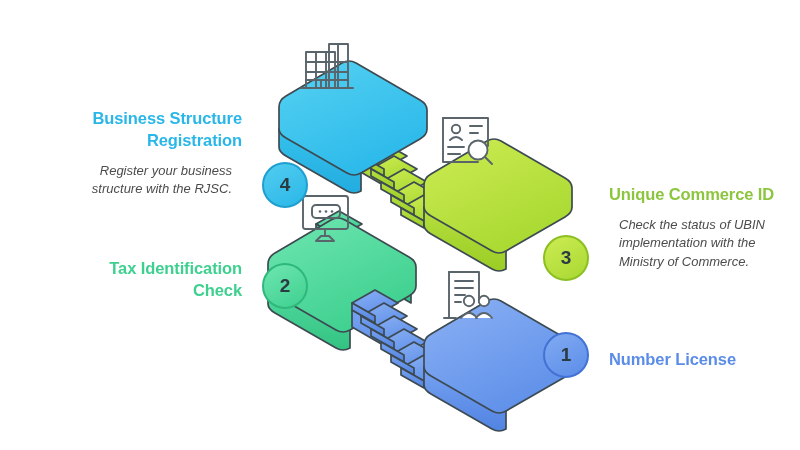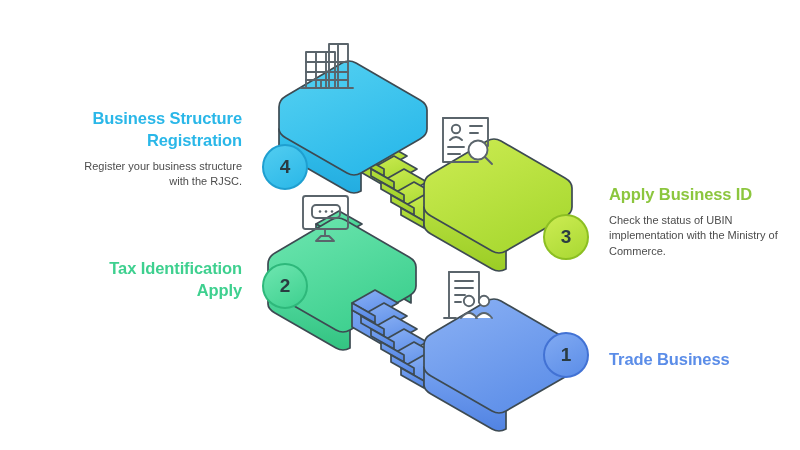--- a/index.html
+++ b/index.html
@@ -22,25 +22,26 @@
   .txt.align-left{text-align:left;}
 
   .title{
     font-size:16.5px;
     font-weight:bold;
     line-height:1.32;
     margin:0 0 7px 0;
     letter-spacing:-0.1px;
   }
   .desc{
-    font-size:11px;
+    font-size:13px;
     line-height:1.42;
     color:#4c4c4c;
-    margin:0;
+    margin:10px;
     font-weight:400;
+    font-style:italic;
   }
 
   
   .circle{
     width:46px;height:46px;border-radius:50%;
     display:flex;align-items:center;justify-content:center;
     font-size:19px;font-weight:bold;color:#2a3b42;
     flex:0 0 auto;
     box-sizing:border-box;
   }
@@ -244,39 +245,39 @@
       <p class="title" style="color: rgb(42, 183, 232);">Business Structure Registration</p>
       <p class="desc">Register your business structure with the RJSC.</p>
     </div>
     <div class="circle c-blue">
       <span>4</span>
     </div>
   </div>
 
   <div class="step left" id="s2">
     <div class="txt align-right">
-      <p class="title" style="color: rgb(62, 208, 143);">Tax Identification Apply</p>
+      <p class="title" style="color: rgb(62, 208, 143);">Tax Identification Check</p>
     </div>
     <div class="circle c-green">
       <span>2</span>
     </div>
   </div>
 
   <div class="step right" id="s3">
     <div class="circle c-lime">
       <span>3</span>
     </div>
     <div class="txt align-left">
-      <p class="title" style="color: rgb(140, 198, 62);">Apply Business ID</p>
+      <p class="title" style="color: rgb(140, 198, 62);">Unique Commerce ID</p>
       <p class="desc">Check the status of UBIN implementation with the Ministry of Commerce.</p>
     </div>
   </div>
 
   <div class="step right" id="s1">
     <div class="circle c-royal">
       <span>1</span>
     </div>
     <div class="txt align-left">
-      <p class="title" style="color: rgb(91, 141, 232);">Trade Business</p>
+      <p class="title" style="color: rgb(91, 141, 232);">Number License</p>
     </div>
   </div>
 
 </div>
 
 </body></html>

